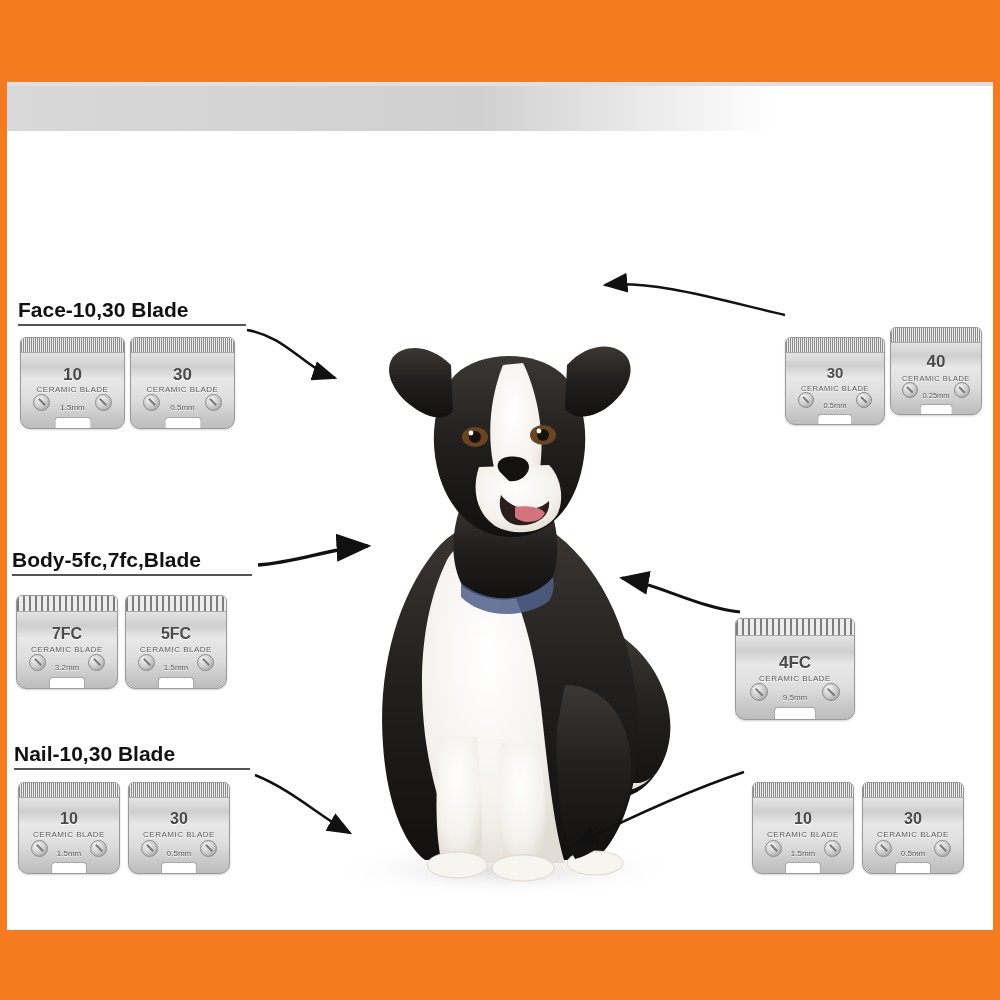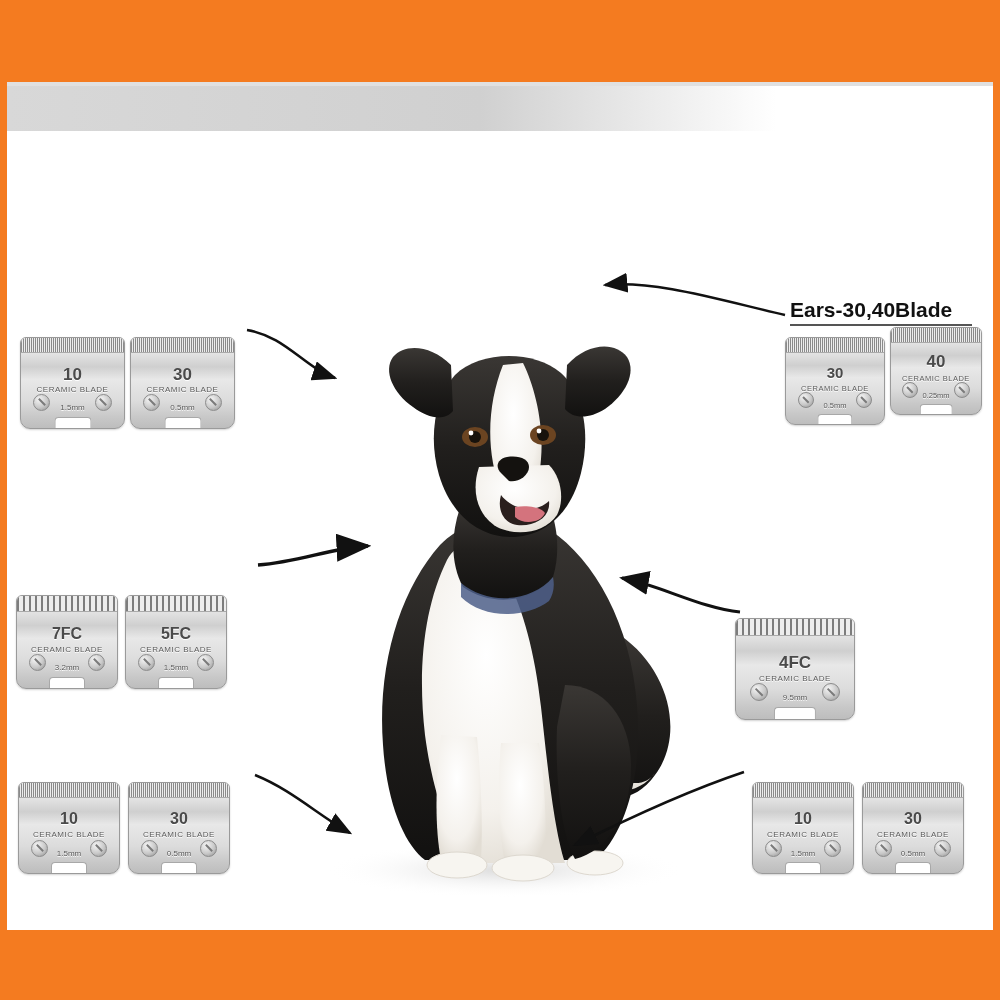--- a/index.html
+++ b/index.html
@@ -314,25 +314,27 @@
 
     <path d="M258 565 C 300 562, 330 548, 368 546" stroke="#111" stroke-width="3.5" fill="none" marker-end="url(#ah)"></path>
 
     <path d="M740 612 C 700 608, 660 585, 622 578" stroke="#111" stroke-width="3" fill="none" marker-end="url(#ah)"></path>
 
     <path d="M255 775 C 292 790, 318 815, 350 833" stroke="#111" stroke-width="2.5" fill="none" marker-end="url(#ah)"></path>
 
     <path d="M744 772 C 690 790, 625 820, 575 845" stroke="#111" stroke-width="2.5" fill="none" marker-end="url(#ah)"></path>
   </svg>
 
-
-  <div class="label underline" style="left:790px; top:298px; width:182px;">Ears-30,40Blade</div>
-
-
-
+  <div class="label underline" style="left:18px; top:298px; width:228px;">Face-10,30 Blade</div>
+
+
+  <div class="label underline" style="left:12px; top:548px; width:240px;">Body-5fc,7fc,Blade</div>
+
+
+  <div class="label underline" style="left:14px; top:742px; width:236px;">Nail-10,30 Blade</div>
 
 
   <div class="blade" style="left:20px; top:337px; width:103px; height:90px;">
     <div class="teeth fine"></div>
     <div class="num" style="top:30%; font-size:17px;">10</div>
     <div class="brand" style="top:52%; font-size:8px;">CERAMIC BLADE</div>
     <div class="mm" style="top:72%; font-size:8px;">1.5mm</div>
     <div class="screw" style="left:12%; top:62%; width:15px; height:15px;"></div>
     <div class="screw" style="right:12%; top:62%; width:15px; height:15px;"></div>
     <div class="notch"></div>

